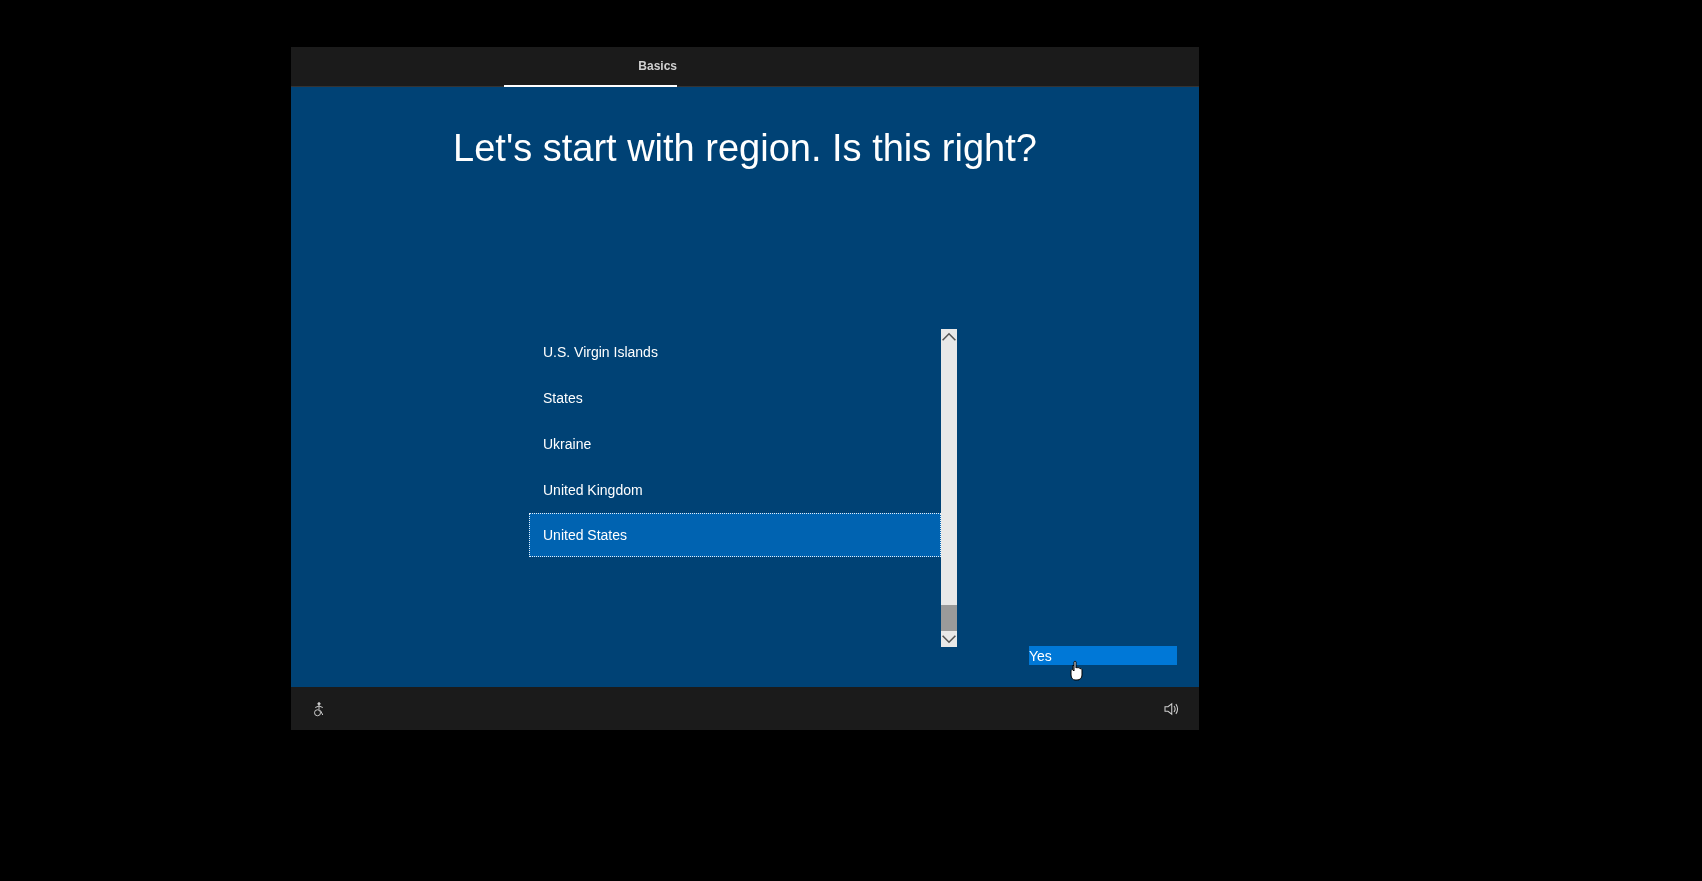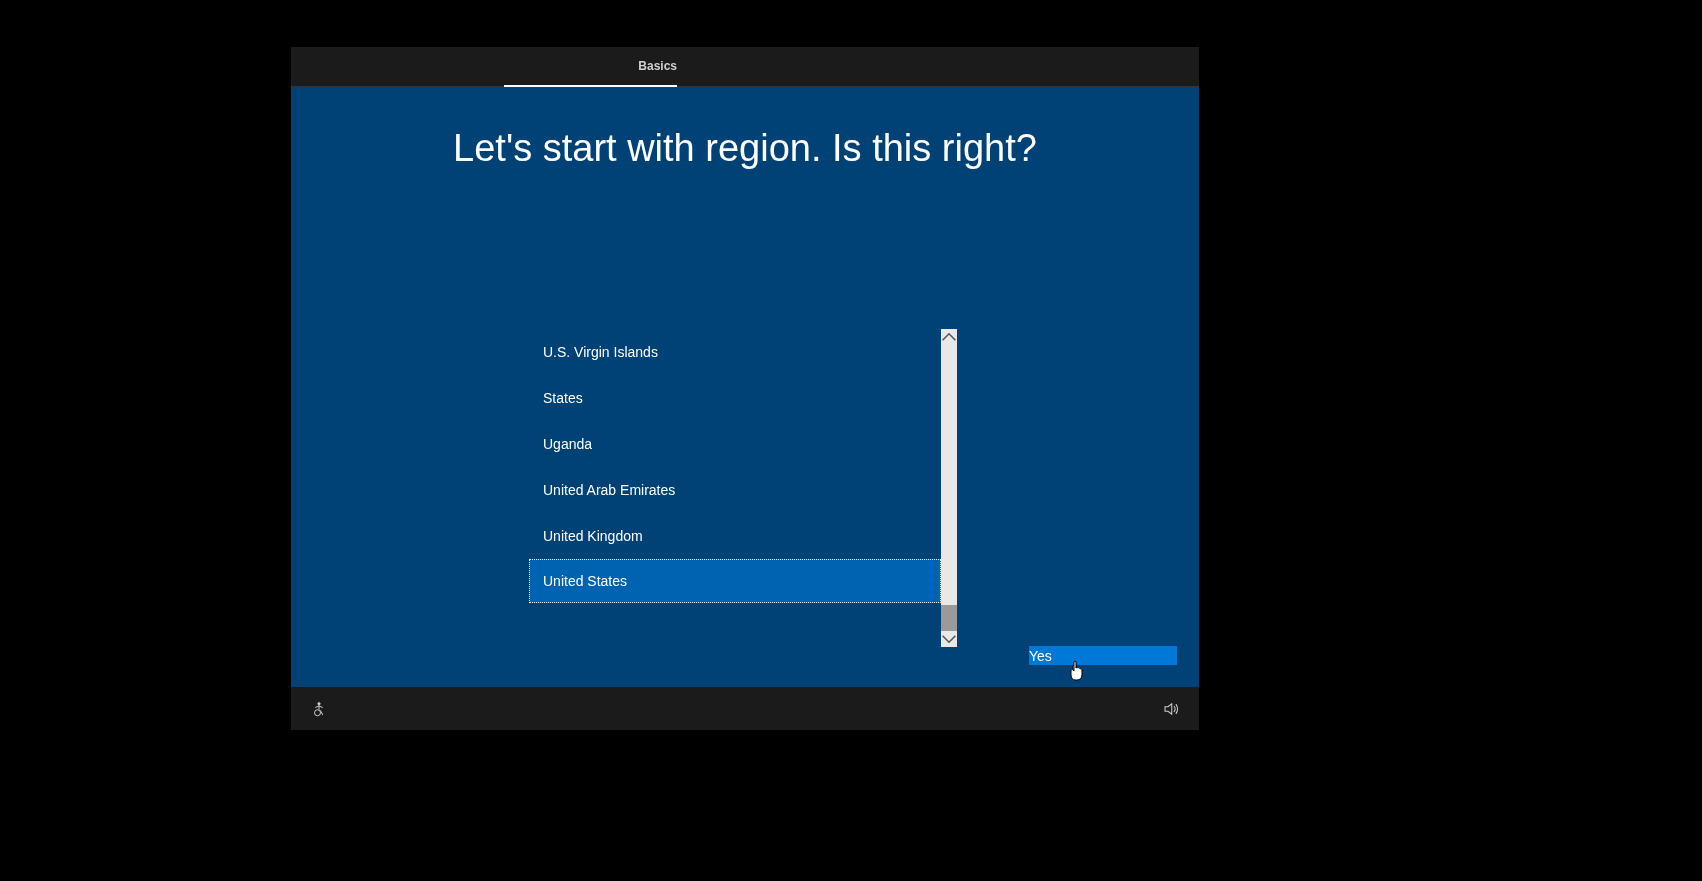--- a/index.html
+++ b/index.html
@@ -163,24 +163,21 @@
 
     <div class="list-wrap">
       <div class="list-items" id="list-items">
           <div class="list-item">
             <span>U.S. Virgin Islands</span>
           </div>
           <div class="list-item">
             <span>States</span>
           </div>
           <div class="list-item">
-            <span>Uganda</span>
-          </div>
-          <div class="list-item">
-            <span>United Arab Emirates</span>
+            <span>Ukraine</span>
           </div>
           <div class="list-item">
             <span>United Kingdom</span>
           </div>
           <div class="list-item selected">
             <span>United States</span>
           </div>
         </div>
       <div class="scrollbar">
         <div class="sb-arrow up">

